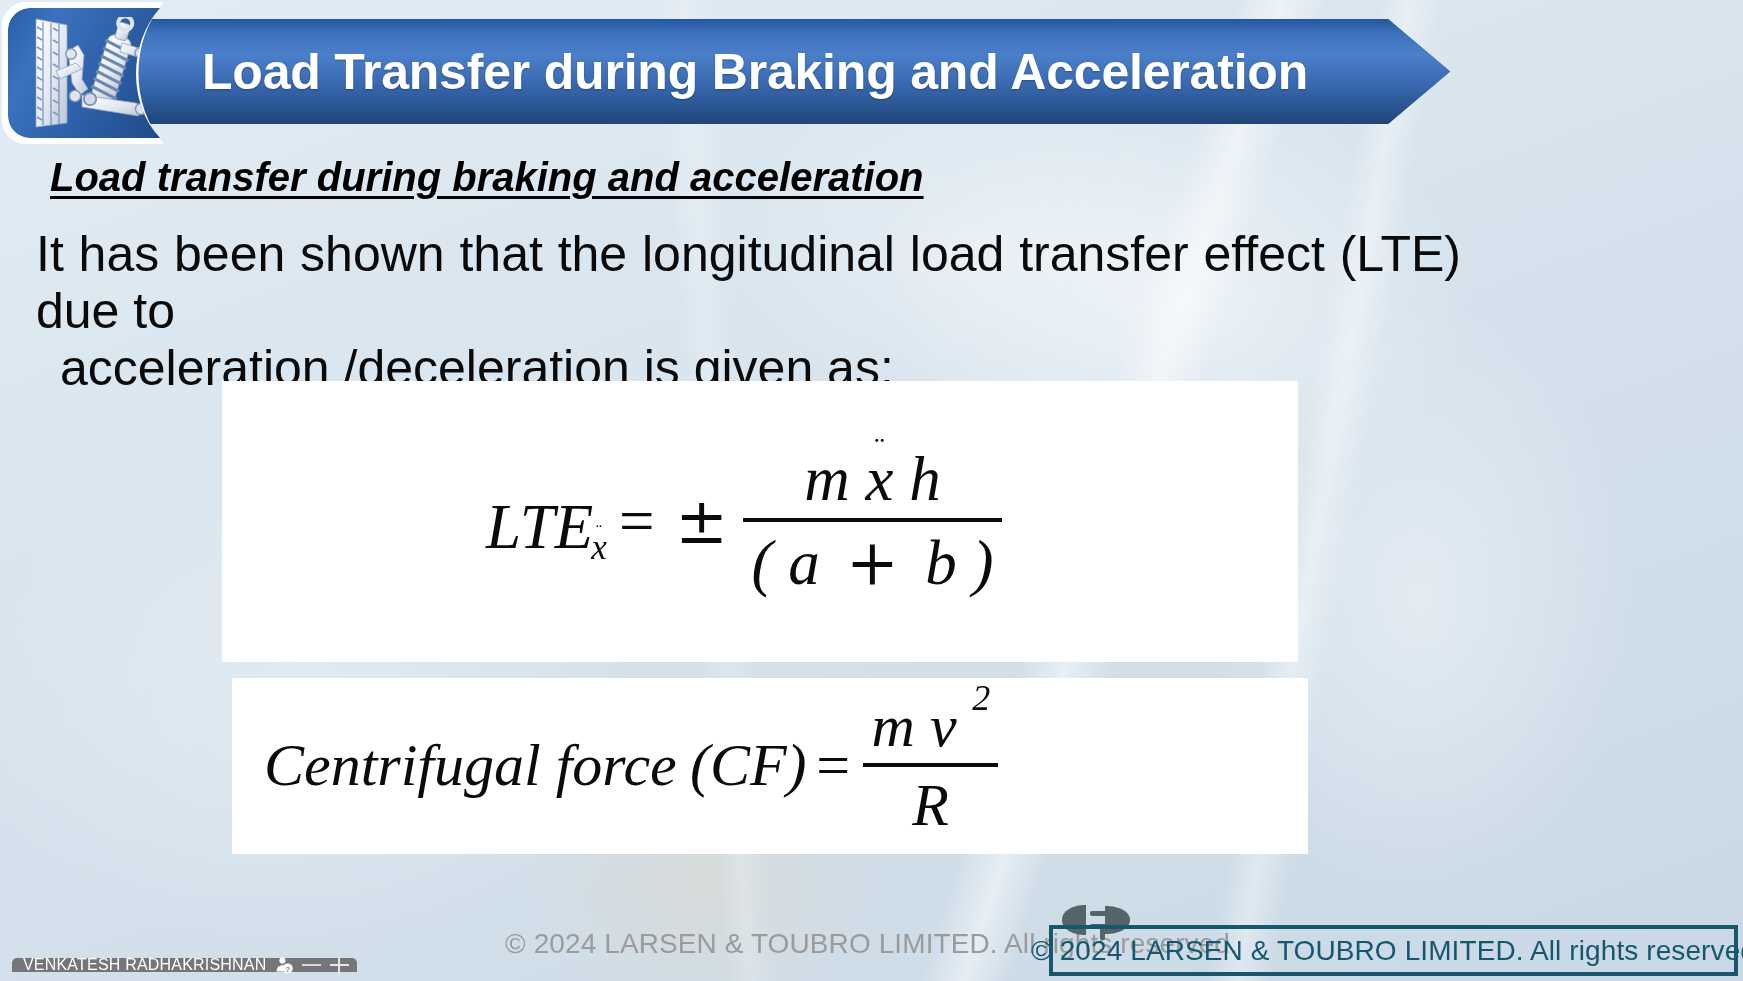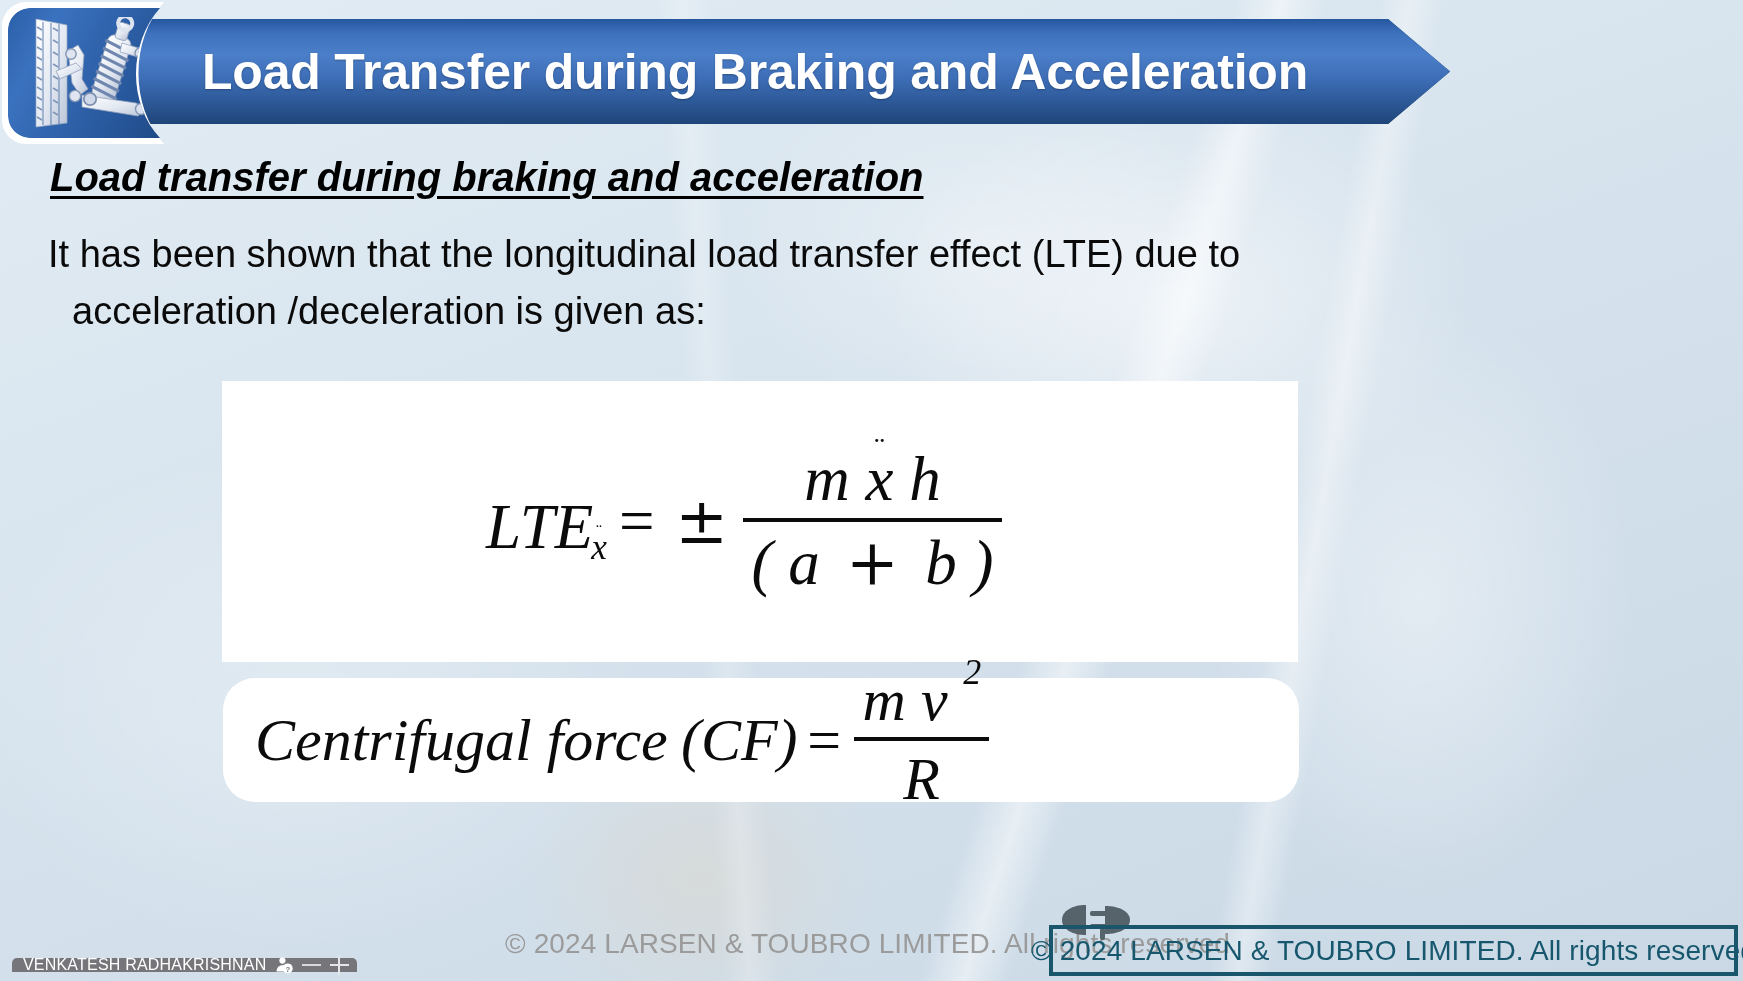--- a/index.html
+++ b/index.html
@@ -126,41 +126,41 @@
     font-size: 40px;
     color: #000000;
     text-decoration: underline;
     text-underline-offset: 5px;
     text-decoration-thickness: 3px;
     white-space: nowrap;
   }
 
   .para {
     position: absolute;
-    left: 48px;
+    left: 36px;
     top: 226px;
     width: 1425px;
     font-family: "Liberation Sans Narrow", "Liberation Sans", sans-serif;
-    font-size: 38px;
+    font-size: 50px;
     line-height: 57px;
     color: #0a0a0a;
     text-align: justify;
     text-justify: inter-word;
   }
   .para .lastline { display: block; text-align: left; margin-left: 24px; }
 
   
   .formula-box {
     position: absolute;
     background: #ffffff;
     display: flex;
     align-items: center;
   }
   #formula-box-1 { left: 222px; top: 381px; width: 1076px; height: 281px; }
-  #formula-box-2 { left: 223px; top: 678px; width: 1076px; height: 124px; border-radius: 32px; }
+  #formula-box-2 { left: 232px; top: 678px; width: 1076px; height: 176px; }
 
   .math {
     font-family: "Liberation Serif", "DejaVu Serif", serif;
     font-style: italic;
     color: #0b0b0b;
     white-space: nowrap;
     display: inline-flex;
     align-items: center;
   }
   #formula-1 { margin-left: 264px; font-size: 63px; }

